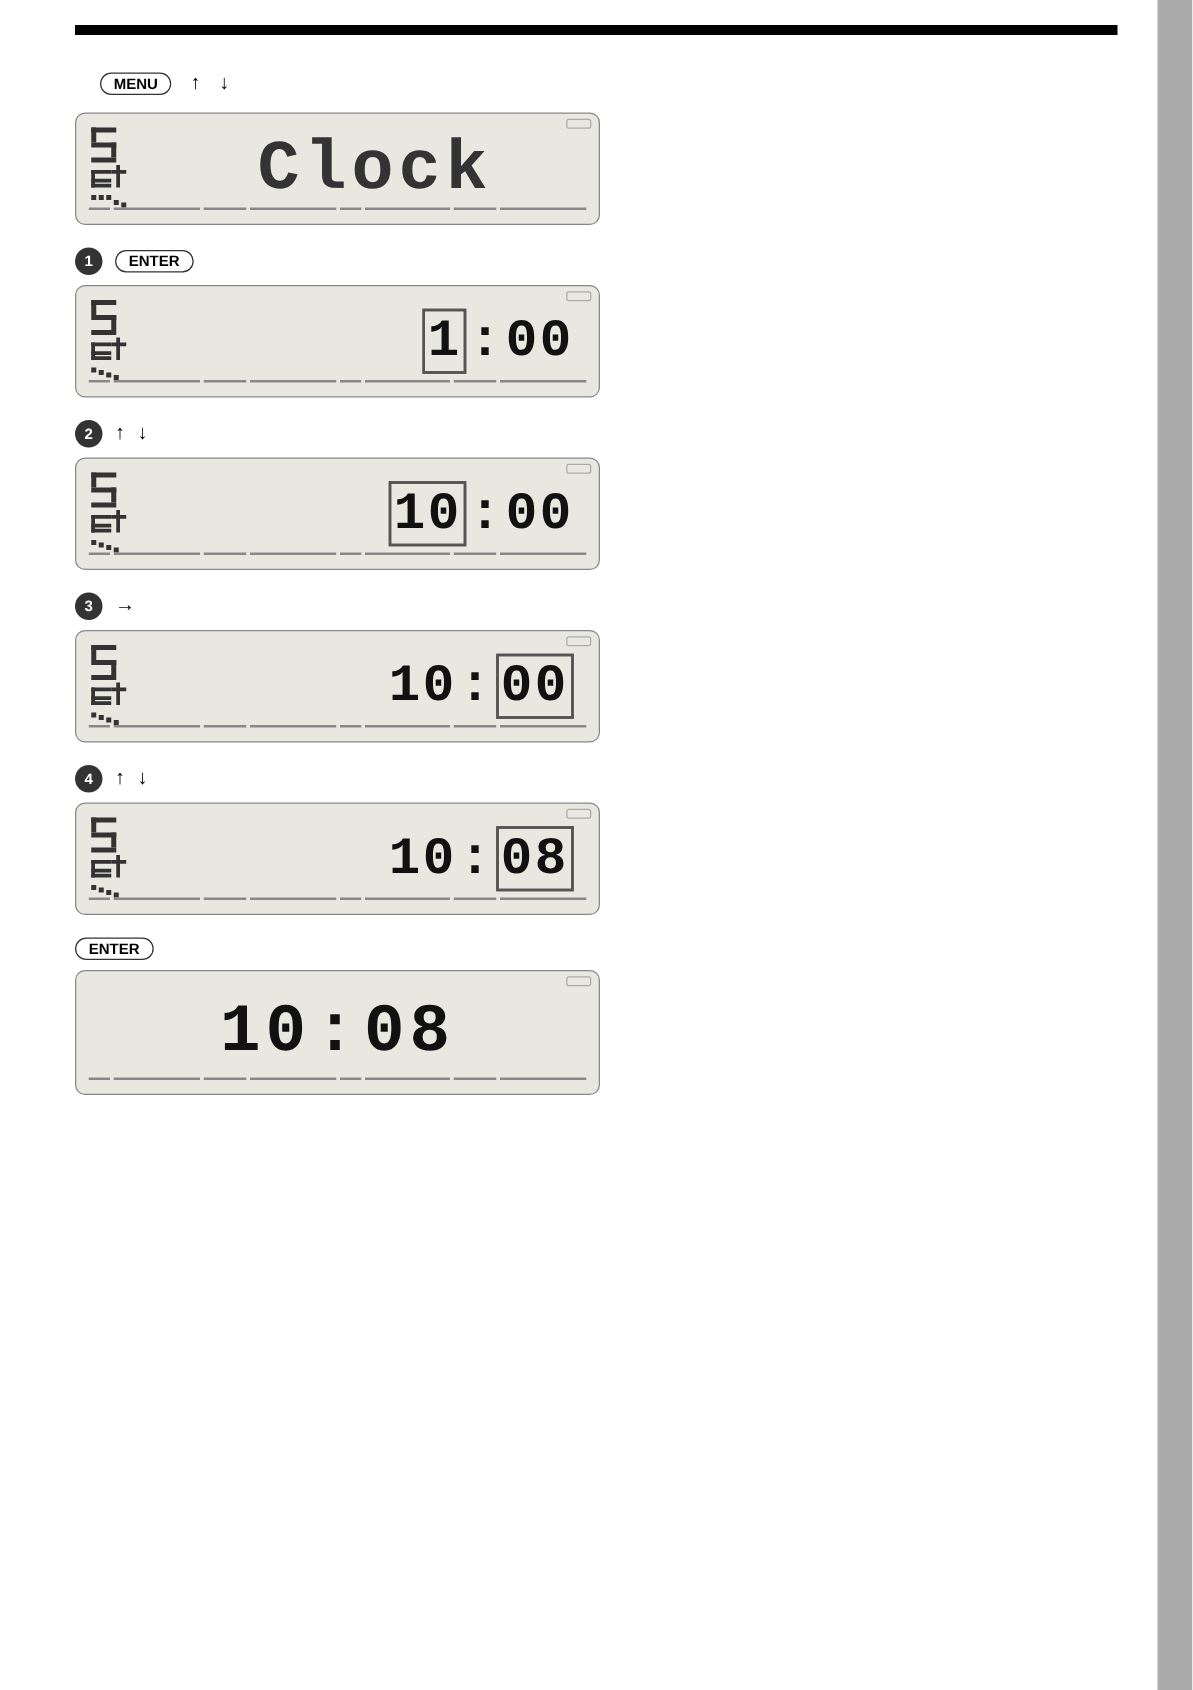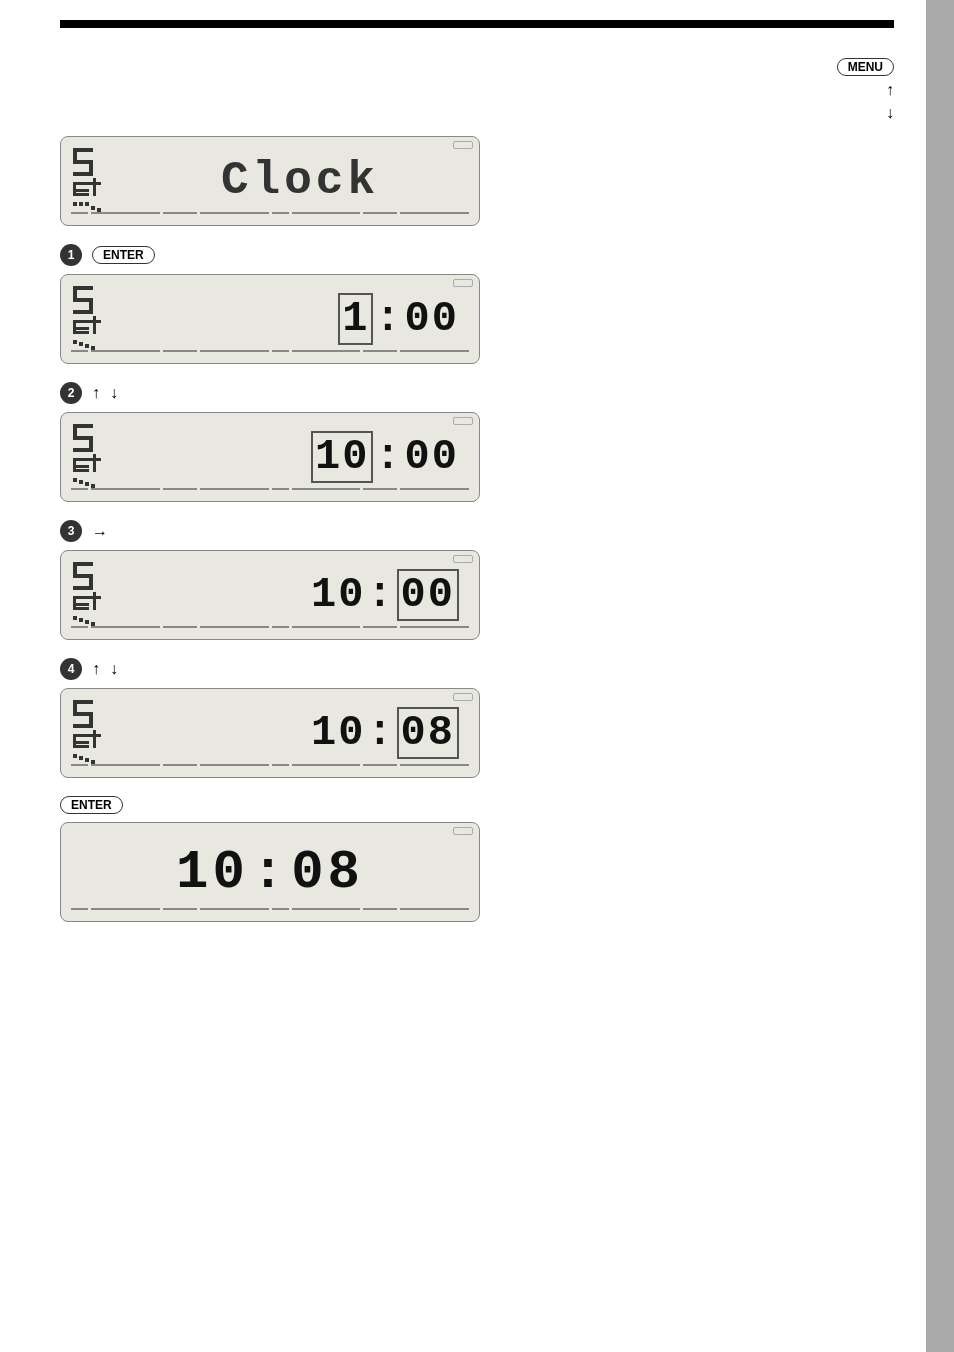--- a/index.html
+++ b/index.html
@@ -145,21 +145,21 @@
 
     .blinking-box::after {
       content: '';
       position: absolute;
       top: -2px; left: -2px; right: -2px; bottom: -2px;
       border: 2px solid #555;
     }
 
     .clock-label-text {
       font-family: 'Courier New', monospace;
-      font-size: 46px;
+      font-size: 56px;
       font-weight: bold;
       color: #333;
       letter-spacing: 4px;
       flex: 1;
       text-align: center;
       padding-left: 10px;
     }
 
     
     .lcd-bottom-dashes {
@@ -178,25 +178,24 @@
       background: #888;
       flex: 1;
     }
 
     .dash.wide { flex: 2; }
     .dash.narrow { flex: 0.5; }
 
     
     .top-instruction {
       display: flex;
-      align-items: flex-end;
-      gap: 5px;
+      align-items: flex-start;
+      gap: 15px;
       margin-bottom: 14px;
       padding-left: 20px;
-      flex-direction: column;
     }
 
     
     .lcd-panel-final {
       width: 420px;
       height: 100px;
       border: 1.5px solid #888;
       border-radius: 8px;
       background: #e8e8e0;
       position: relative;

